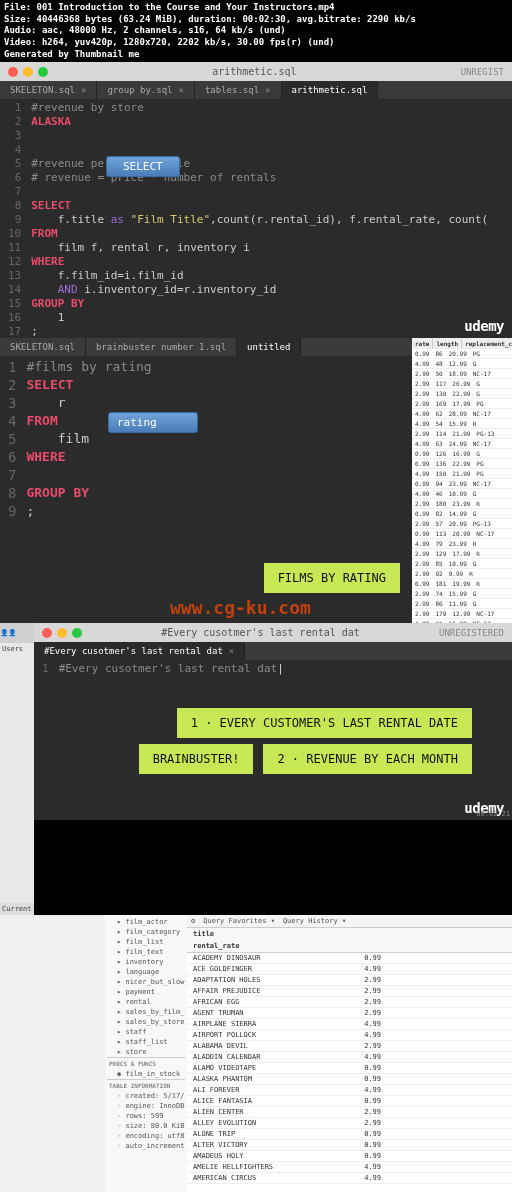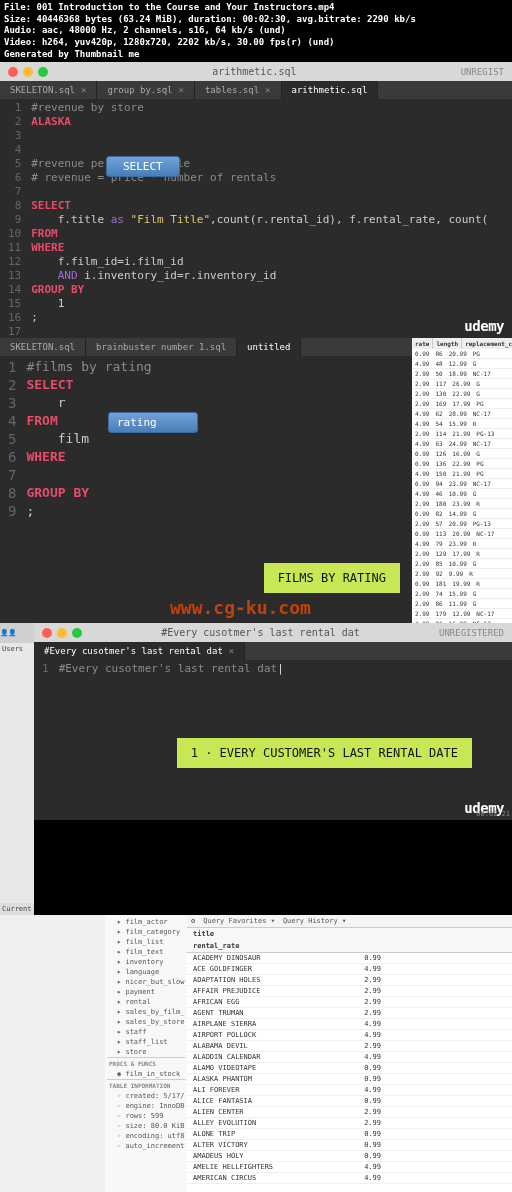--- a/index.html
+++ b/index.html
@@ -118,21 +118,21 @@
 .watermark {
   position: absolute;
   color: #c2410c;
   font-size: 18px;
   font-weight: bold;
   z-index: 10;
 }
 .panel3 { position: relative; }
 .panel3 .side-slice { position: absolute; left: 0; top: 0; width: 34px; height: 100%; background: #e8e8e8; overflow: hidden; font-size: 7px; color: #444; }
 .panel3 .main-area { margin-left: 34px; background: #0f172a; position: relative; }
-.panel3 .hi-row { display: flex; gap: 10px; margin: 12px 40px; justify-content: flex-end; }
+.panel3 .hi-row { display: flex; gap: 10px; margin: 6px 40px; justify-content: flex-end; }
 .panel4 {
   position: relative;
   background: #fff;
   display: flex;
 }
 .panel4 .left-spacer { width: 105px; background: #f0f0f0; }
 .sidebar-tree {
   width: 82px;
   background: #f8f8f8;
   font-size: 7px;
@@ -241,20 +241,21 @@
       <div class="line"><span class="comment">#revenue by store</span></div>
       <div class="line"><span class="keyword">ALASKA</span></div>
       <div class="line"></div>
       <div class="line"></div>
       <div class="line"><span class="comment">#revenue per video title</span></div>
       <div class="line"><span class="comment"># revenue = price * number of rentals</span></div>
       <div class="line"></div>
       <div class="line"><span class="keyword">SELECT</span></div>
       <div class="line"><span class="ident">    f.title </span><span class="keyword2">as</span><span class="string"> "Film Title"</span><span class="ident">,count(r.rental_id), f.rental_rate, count(</span></div>
       <div class="line"><span class="keyword">FROM</span></div>
+      <div class="line"><span class="ident">    film f, rental r, inventory i</span></div>
       <div class="line"><span class="keyword">WHERE</span></div>
       <div class="line"><span class="ident">    f.film_id=i.film_id</span></div>
       <div class="line"><span>    </span><span class="keyword2">AND</span><span class="ident"> i.inventory_id=r.inventory_id</span></div>
       <div class="line"><span class="keyword">GROUP BY</span></div>
       <div class="line"><span class="ident">    1</span></div>
       <div class="line"><span class="ident">;</span></div>
       <div class="line"></div>
       <div class="line"><span class="func">SUM</span><span class="ident">()</span></div>
       <div class="line"></div>
     </div>
@@ -507,20 +508,28 @@
         </div>
       <div class="code-body">
         <div class="line"><span class="comment">#Every cusotmer's last rental dat</span><span>|</span></div>
       </div>
     </div>
     <div style="position:absolute;bottom:40px;left:0;right:0;">
       <div class="hi-row">
         <div style="flex:1;"></div>
         <div class="highlight-label" style="position:relative;">
           <span>1 · EVERY CUSTOMER'S LAST RENTAL DATE</span>
+        </div>
+      </div>
+      <div class="hi-row">
+        <div class="highlight-label" style="position:relative;">
+          <span>BRAINBUSTER!</span>
+        </div>
+        <div class="highlight-label" style="position:relative;">
+          <span>2 · REVENUE BY EACH MONTH</span>
         </div>
       </div>
     </div>
     <div class="udemy-logo">udemy</div>
     <div style="position:absolute;bottom:2px;right:2px;color:#888;font-size:7px;">00:02:21</div>
   </div>
 </div>
 
 <div class="panel panel4" style="height:296px;">
   <div class="left-spacer"></div>

